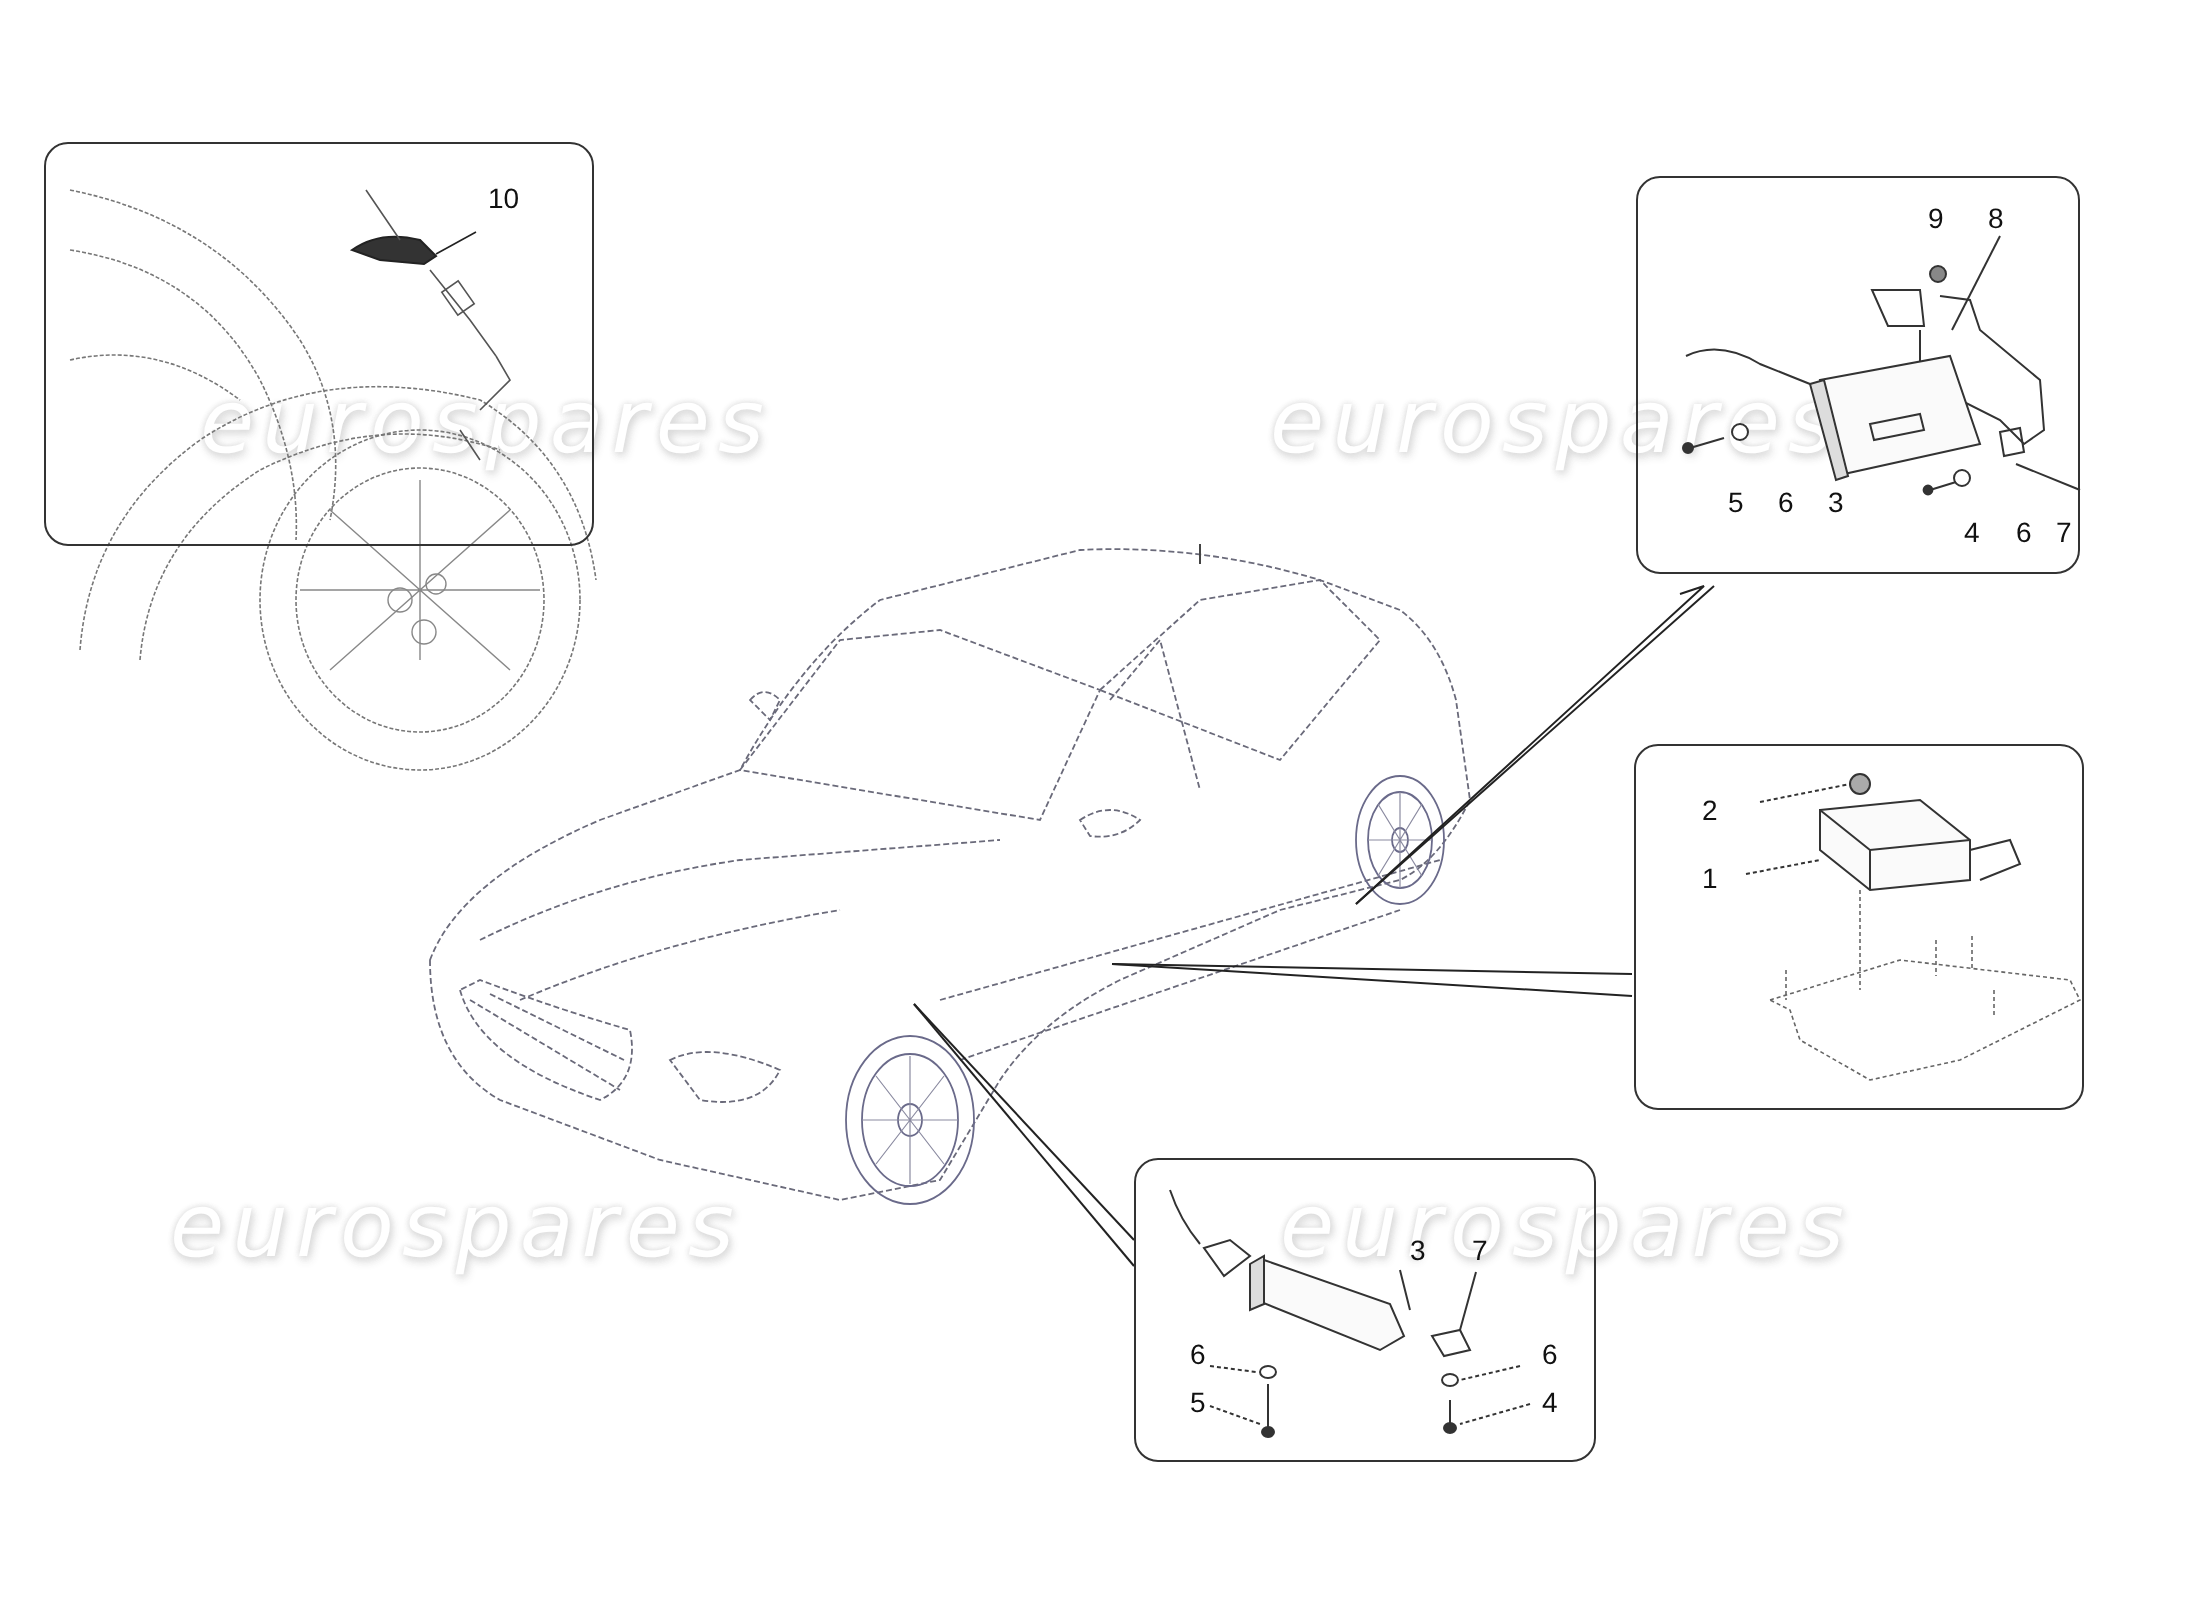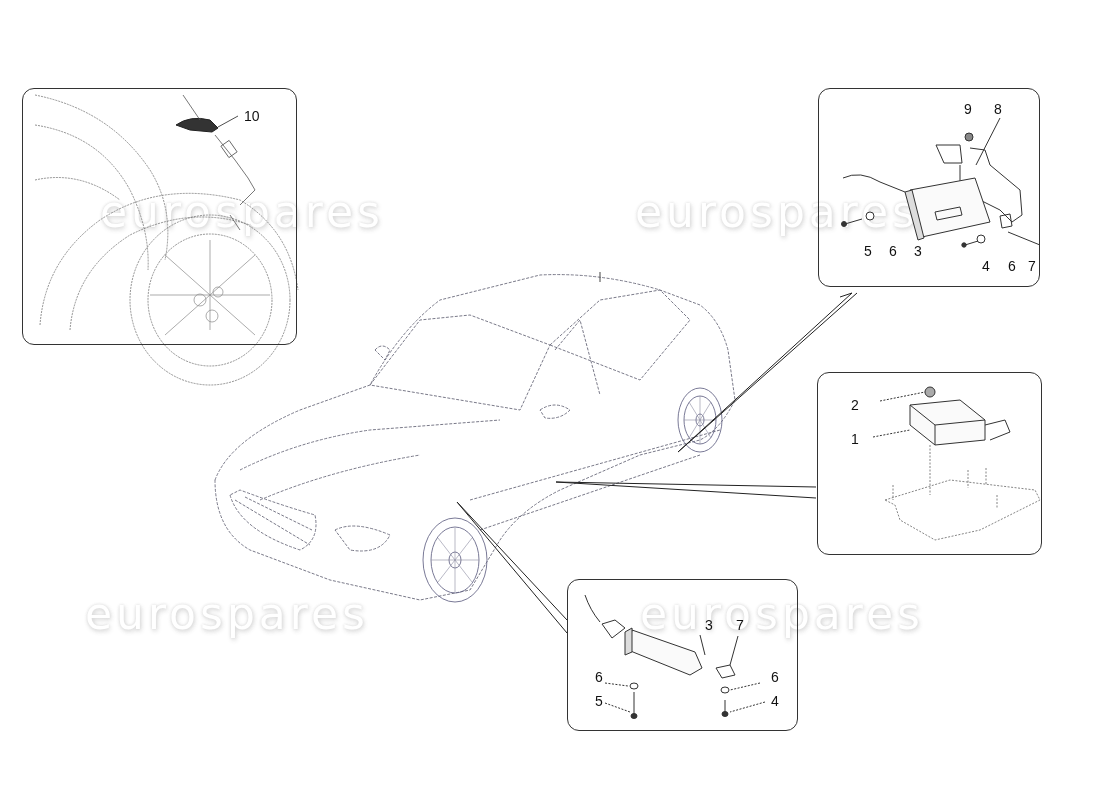--- a/index.html
+++ b/index.html
@@ -20,20 +20,21 @@
     .label {
       position: absolute;
       font-size: 14px;
       font-weight: normal;
       color: #111;
       line-height: 1;
     }
     .watermark {
       position: absolute;
       font-family: "DejaVu Sans", sans-serif;
+      font-style: italic;
       font-size: 44px;
       letter-spacing: 4px;
       color: #ffffff;
       text-shadow: 0 0 3px #d8d8d8, 1px 2px 5px #cfcfcf;
       opacity: 0.95;
       pointer-events: none;
       white-space: nowrap;
     }
     svg { position: absolute; left: 0; top: 0; }
   </style>
@@ -172,21 +173,21 @@
       <ellipse cx="725" cy="714" rx="3" ry="2.5" fill="#333"></ellipse>
       <line x1="700" y1="635" x2="705" y2="655"></line>
       <line x1="738" y1="636" x2="730" y2="665"></line>
       <path d="M605 683 L628 686" stroke-dasharray="2 1.5"></path>
       <path d="M605 703 L630 712" stroke-dasharray="2 1.5"></path>
       <path d="M760 683 L730 690" stroke-dasharray="2 1.5"></path>
       <path d="M765 702 L730 712" stroke-dasharray="2 1.5"></path>
     </g>
   </svg>
 
-  <div class="panel" style="left:22px; top:88px; width:275px; height:257px; background:transparent;">
+  <div class="panel" style="left:22px; top:71px; width:275px; height:202px; background:transparent;">
     <span class="label" style="left:221px; top:20px;">10</span>
   </div>
 
   <div class="panel" style="left:818px; top:88px; width:222px; height:199px; background:transparent;">
     <span class="label" style="left:145px; top:13px;">9</span>
     <span class="label" style="left:175px; top:13px;">8</span>
     <span class="label" style="left:45px; top:155px;">5</span>
     <span class="label" style="left:70px; top:155px;">6</span>
     <span class="label" style="left:95px; top:155px;">3</span>
     <span class="label" style="left:163px; top:170px;">4</span>

